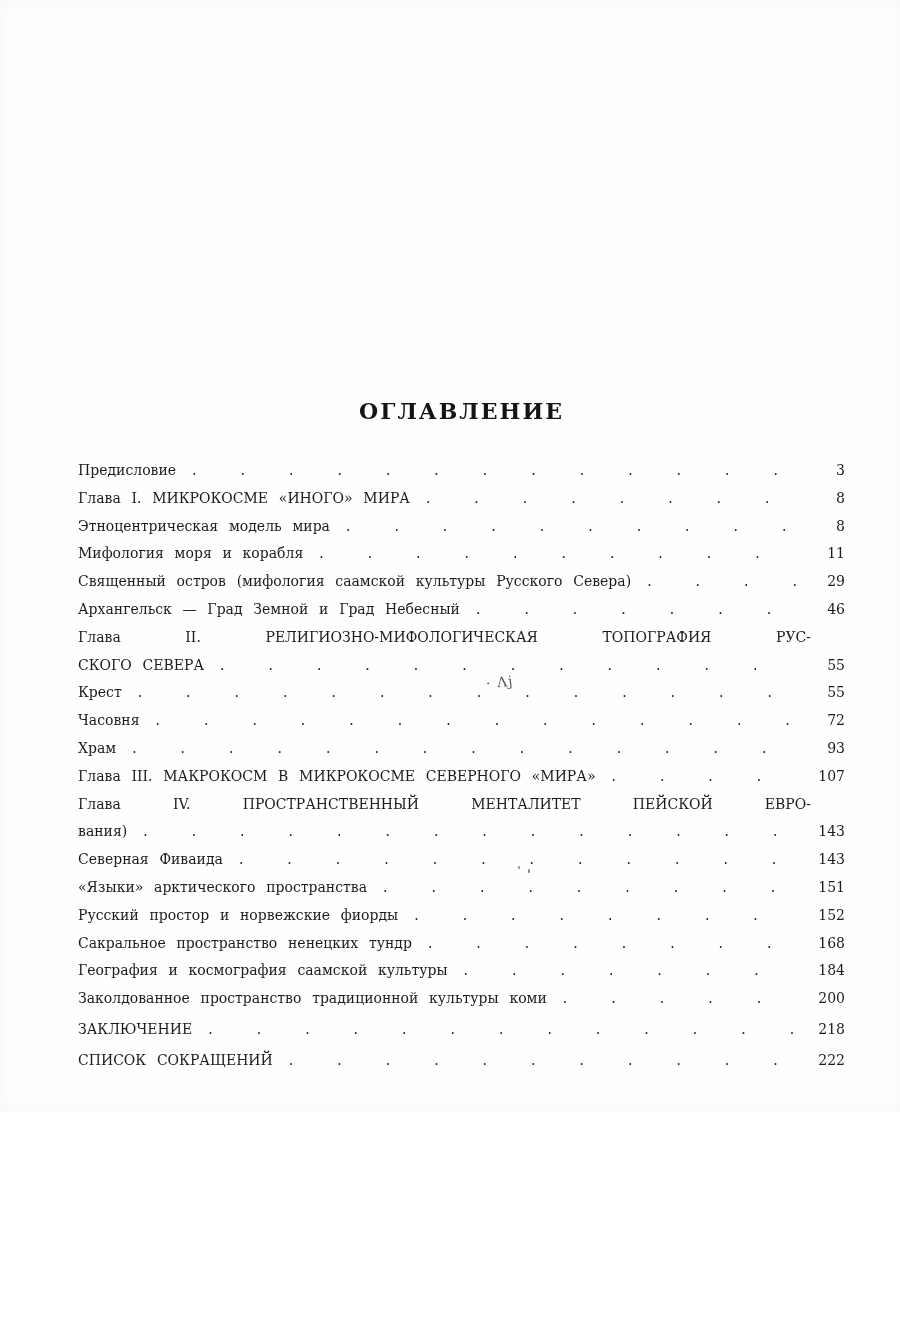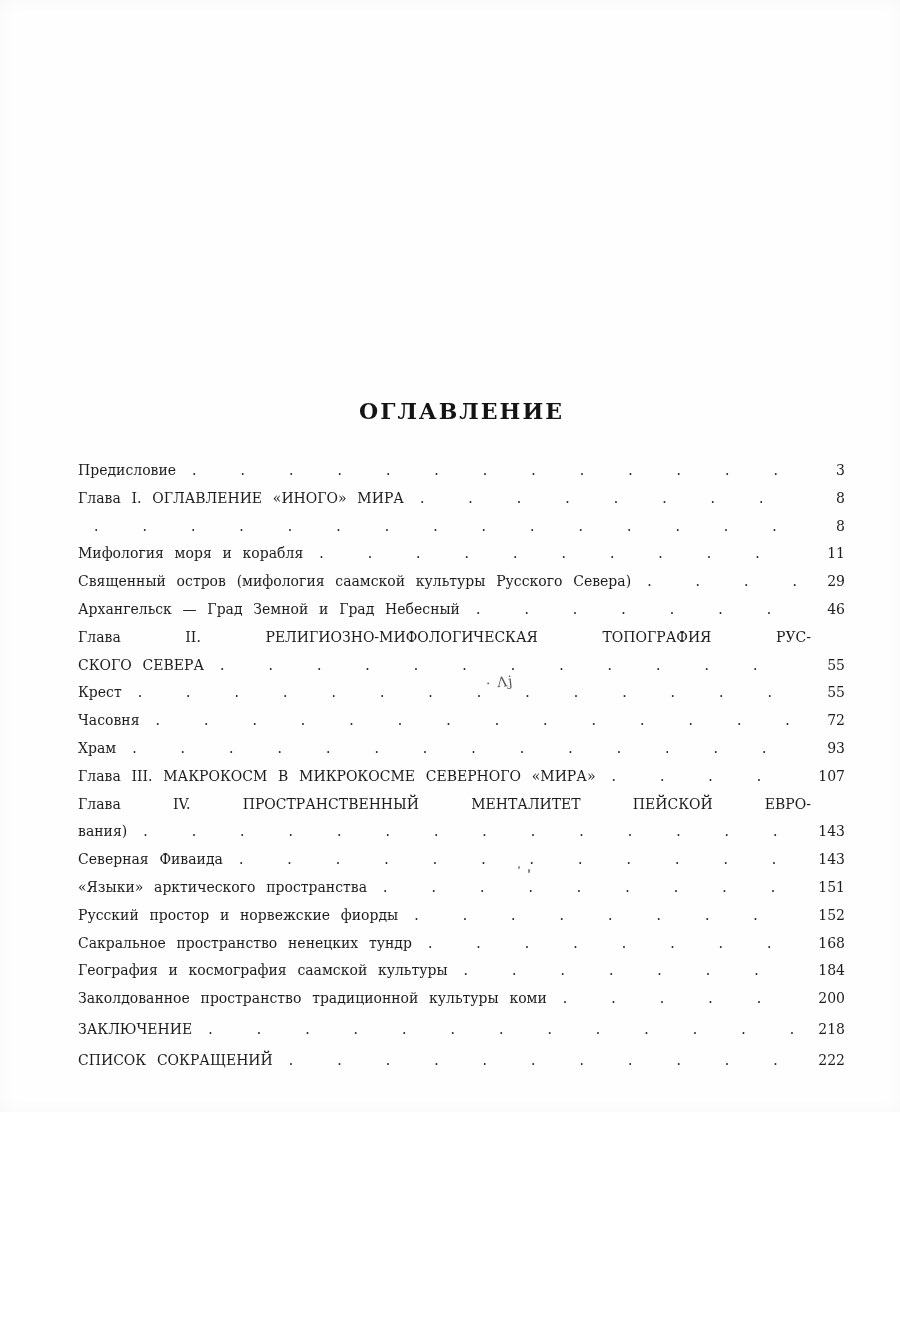--- a/index.html
+++ b/index.html
@@ -100,27 +100,28 @@
     <div class="toc" id="toc-list">
         <div class="entry">
           <div class="line row">
             <span class="label">Предисловие</span>
             <span class="leader">........................</span>
             <span class="pagenum">3</span>
           </div>
         </div>
         <div class="entry">
           <div class="line row">
-            <span class="label">Глава I. ОГЛАВЛЕНИЕ «ИНОГО» МИРА</span>
+            <span class="label">Глава I. МИКРОКОСМЕ «ИНОГО» МИРА</span>
             <span class="leader">........................</span>
             <span class="pagenum">8</span>
           </div>
         </div>
         <div class="entry">
           <div class="line row">
+            <span class="label">Этноцентрическая модель мира</span>
             <span class="leader">........................</span>
             <span class="pagenum">8</span>
           </div>
         </div>
         <div class="entry">
           <div class="line row">
             <span class="label">Мифология моря и корабля</span>
             <span class="leader">........................</span>
             <span class="pagenum">11</span>
           </div>

